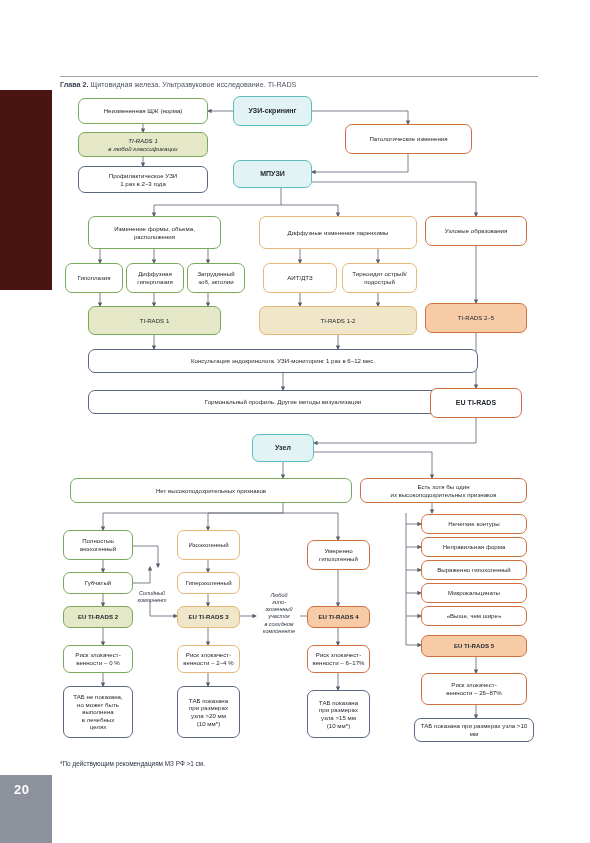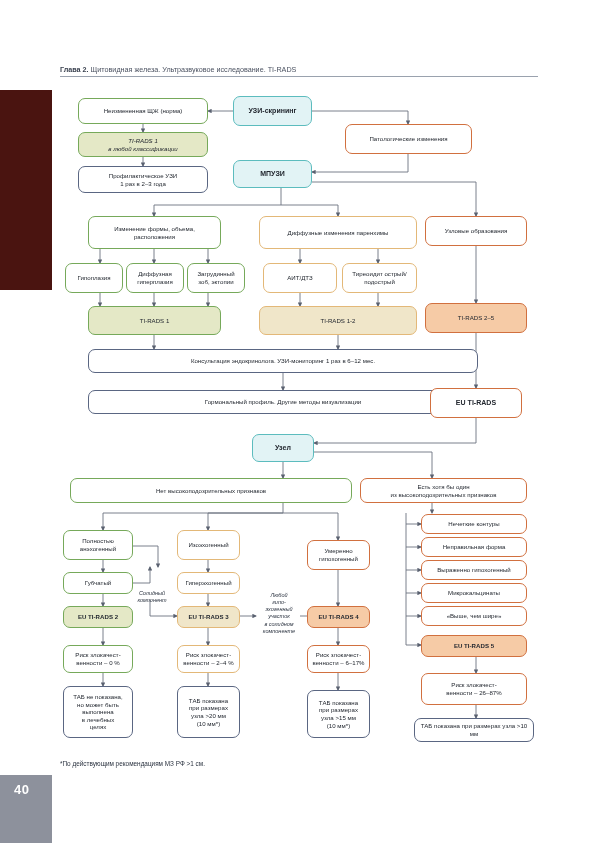--- a/index.html
+++ b/index.html
@@ -19,21 +19,21 @@
   .side-block-bottom{
     position:absolute;left:0;top:775px;width:52px;height:68px;
     background:#8d919c;
   }
   .page-number{
     position:absolute;left:14px;top:782px;
     font-size:13px;font-weight:bold;color:#ffffff;letter-spacing:.5px;
   }
 
   .running-head{
-    position:absolute;left:60px;top:65px;width:478px;
+    position:absolute;left:60px;top:80px;width:478px;
     font-size:7.2px;color:#3b4250;white-space:nowrap;
   }
   .running-head b{font-weight:bold;}
   .running-head .rh-rest{font-weight:normal;color:#4a5160;}
   .rule{
     position:absolute;left:60px;top:76px;width:478px;height:1px;
     background:#9aa2ae;
   }
 
   .caption{
@@ -82,21 +82,21 @@
     color:#2b3340;text-align:center;
   }
 </style>
 </head>
 <body>
 
 <div class="page">
 
   <div class="side-block-top"></div>
   <div class="side-block-bottom"></div>
-  <div class="page-number">40</div>
+  <div class="page-number">20</div>
 
   <div class="running-head">
     <b>Глава 2.</b>
     <span class="rh-rest">Щитовидная железа. Ультразвуковое исследование. TI-RADS</span>
   </div>
   <div class="rule"></div>
 
   <div id="chart">
 
     <svg class="links" viewBox="0 0 590 843" xmlns="http://www.w3.org/2000/svg">

